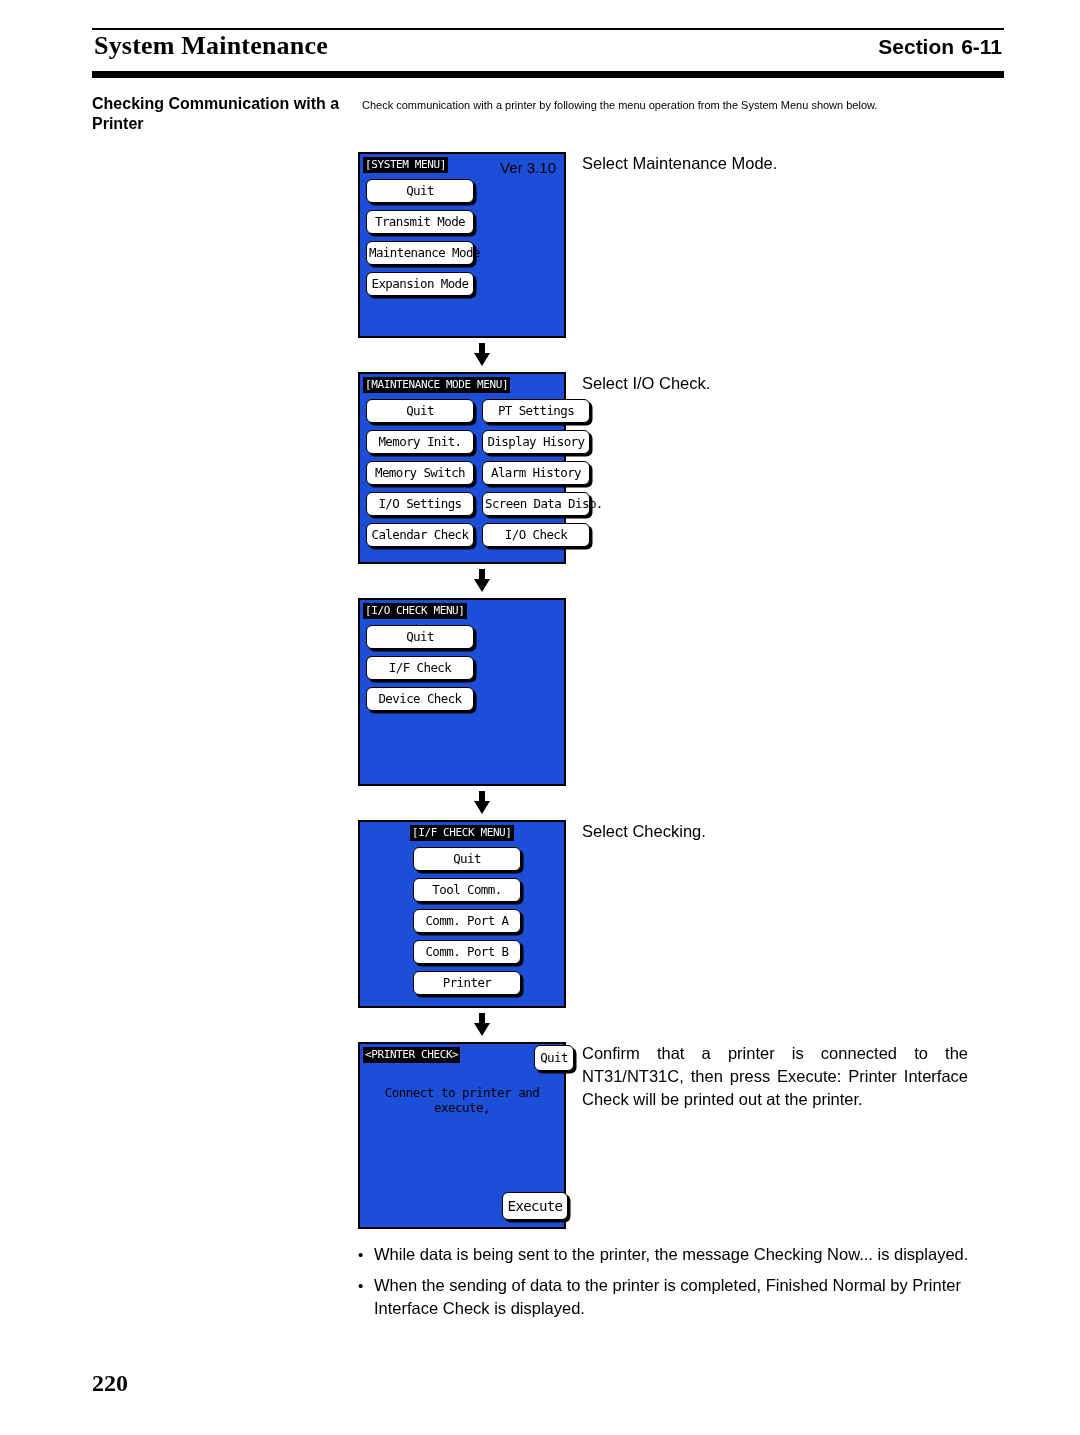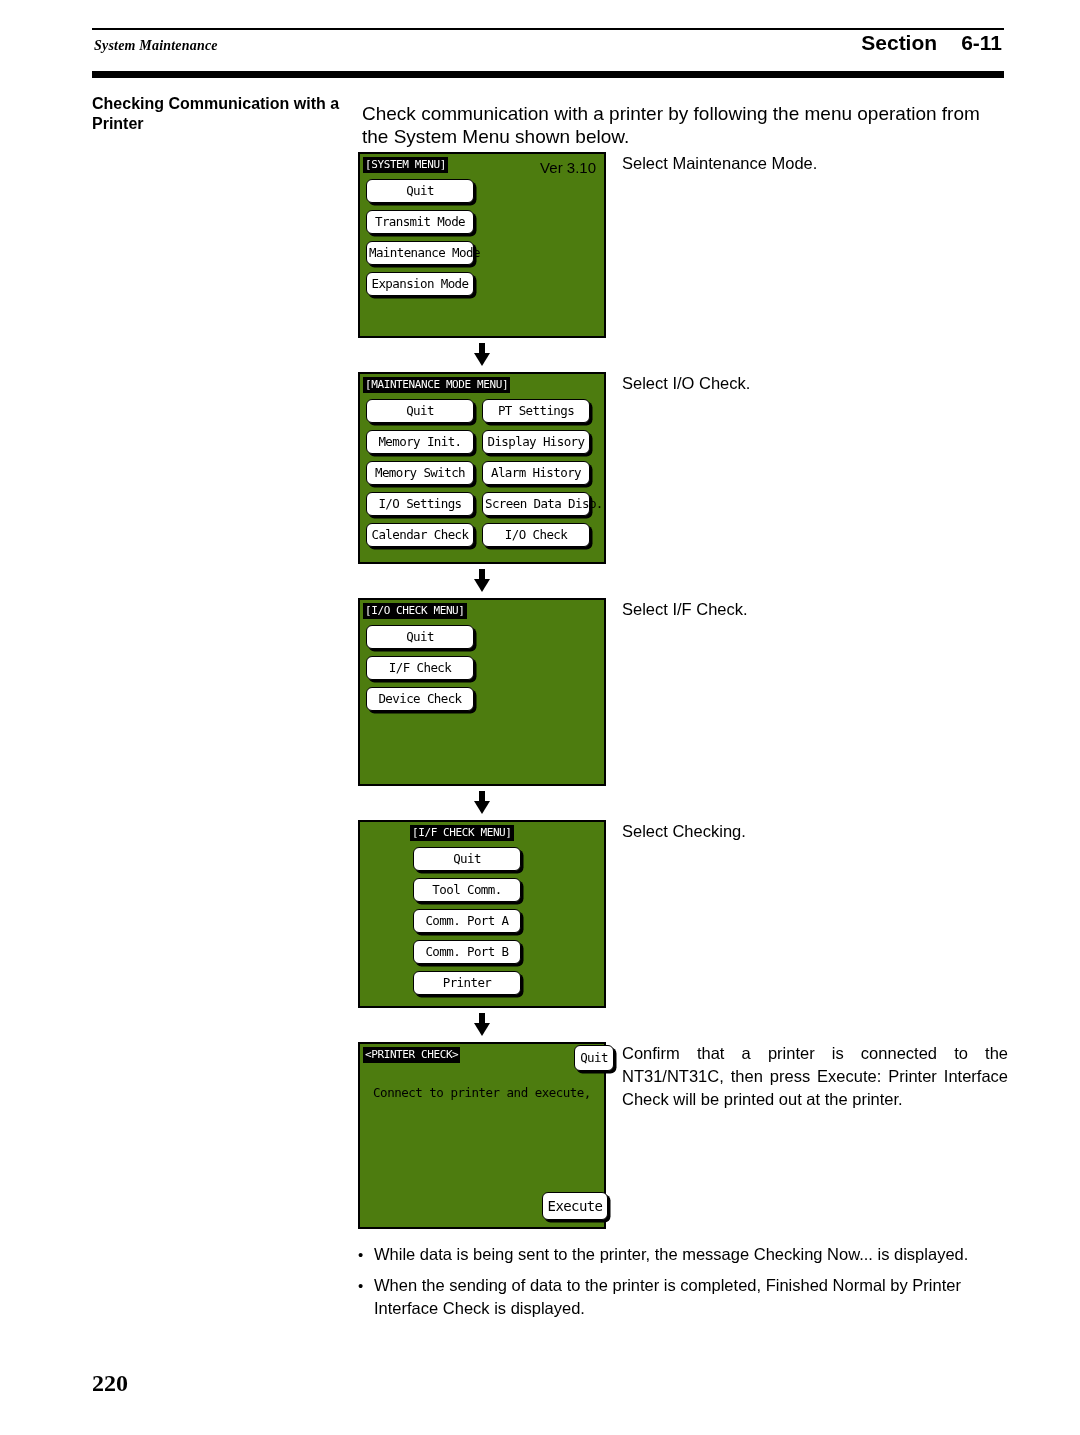--- a/index.html
+++ b/index.html
@@ -41,50 +41,49 @@
   }
   .header .hrow {
     display: flex;
     align-items: baseline;
     justify-content: space-between;
     height: 38px;
     padding: 1px 2px 0 2px;
   }
   .header-title {
     font-family: "Liberation Serif", serif;
-    font-style: italic;
     font-weight: bold;
-    font-size: 14px;
+    font-size: 26px;
     letter-spacing: 0.2px;
   }
   .header-section {
     display: flex;
     align-items: baseline;
-    gap: 24px;
+    gap: 7px;
     font-weight: bold;
     font-size: 21px;
   }
 
   
   .sidebar-head {
     position: absolute;
     left: 92px;
     top: 94px;
     width: 250px;
     font-weight: bold;
     font-size: 16px;
     line-height: 19.5px;
   }
 
   .intro {
     position: absolute;
     left: 362px;
-    top: 102px;
+    top: 94px;
     width: 642px;
-    font-size: 19px;
+    font-size: 11px;
     line-height: 23px;
   }
 
   
   .flow {
     position: absolute;
     left: 358px;
     top: 152px;
     width: 650px;
   }
@@ -105,22 +104,22 @@
     text-align: justify;
     padding-top: 0px;
     width: 386px;
     flex: none;
   }
 
   
   .panel {
     position: relative;
     border: 2px solid #000;
-    background: #4d7c0f;
-    width: 248px;
+    background: #1d4ed8;
+    width: 208px;
     box-sizing: border-box;
     flex: none;
   }
   .panel-title {
     display: inline-block;
     background: #000;
     color: #fff;
     font-family: "DejaVu Sans Mono", monospace;
     font-size: 11px;
     letter-spacing: -0.4px;
@@ -349,21 +348,20 @@
           <div class="btn-area">
             <div class="btn-cols">
               <div class="btn-col">
                 <div class="ptbtn">Quit</div>
                 <div class="ptbtn">I/F Check</div>
                 <div class="ptbtn">Device Check</div>
               </div>
             </div>
           </div>
         </div>
-        <div class="caption">Select I/F Check.</div>
       </div>
       <div class="arrow-wrap">
         <div class="arrow">
           <div class="stem"></div>
             <div class="head"></div>
         </div>
       </div>
     </div>
 
     <div class="step">

